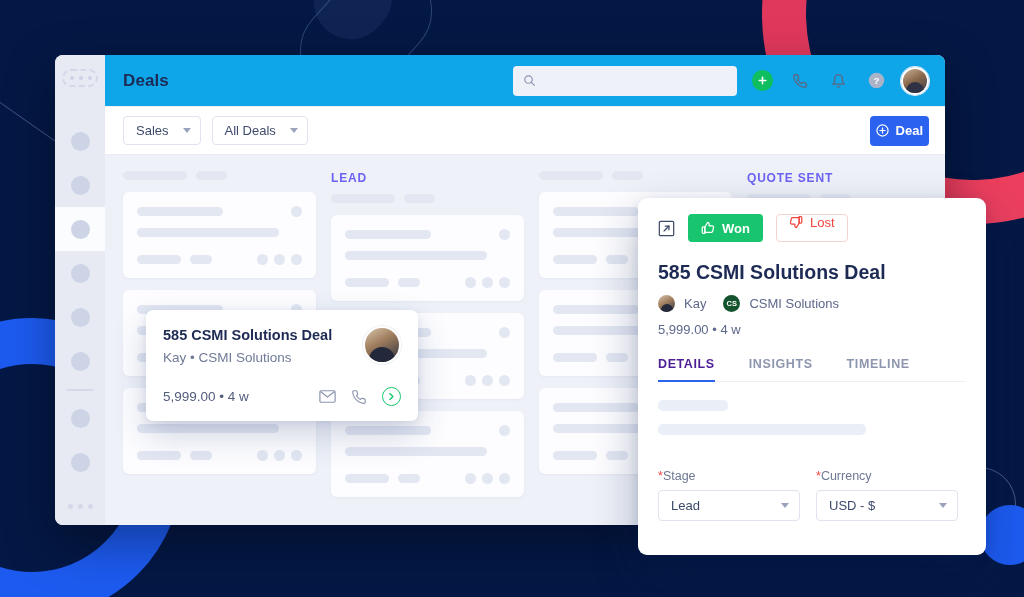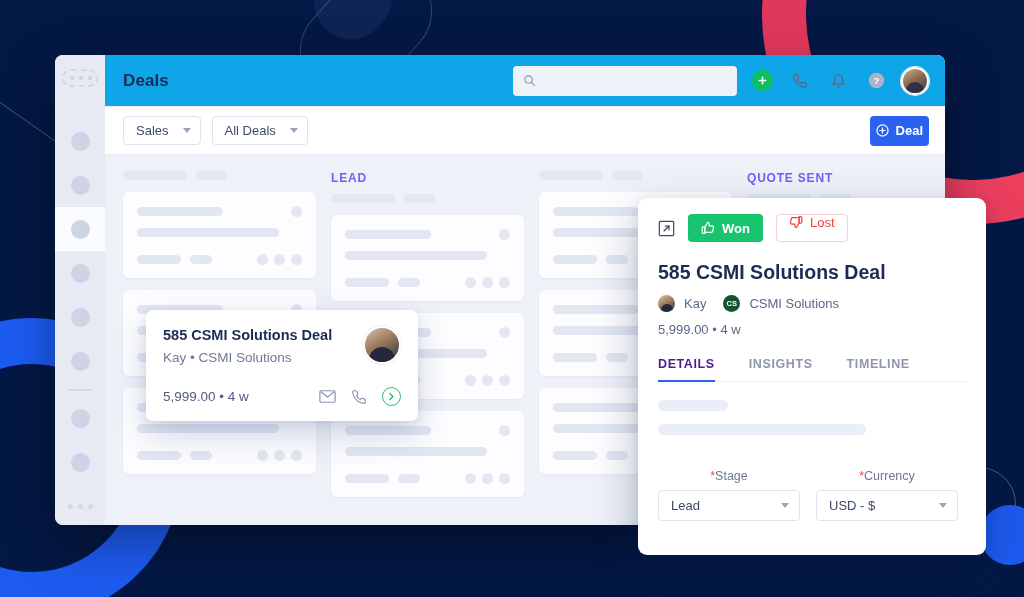--- a/index.html
+++ b/index.html
@@ -296,21 +296,21 @@
   .tab {
     font-size: 12.5px; font-weight: 600; letter-spacing: .6px;
     color: #8d96ae; padding-bottom: 9px; border-bottom: 2.5px solid transparent;
     margin-bottom: -1px;
   }
   .tab.active { color: #4c1d95; border-bottom-color: #2b63f0; font-weight: 700; }
   .p-body { padding-top: 18px; }
   .p-body .sk2 { background: #eaeef7; border-radius: 5px; height: 11px; }
   .p-body .sk2.a { width: 70px; margin-bottom: 13px; }
   .p-body .sk2.b { width: 208px; }
-  .fields { display: flex; gap: 16px; margin-top: 34px; text-align: center; }
+  .fields { display: flex; gap: 16px; margin-top: 34px; }
   .field { width: 142px; }
   .field label { font-size: 12.5px; color: #6e7893; display: block; margin-bottom: 7px; }
   .field label em { color: #f2453d; font-style: normal; }
   .select {
     height: 31px; border: 1px solid #dfe3ee; border-radius: 4px;
     display: flex; align-items: center; justify-content: space-between;
     padding: 0 10px 0 12px; font-size: 13px; color: #3d4a6b; background: #fff;
   }
 
   svg { display: block; }

